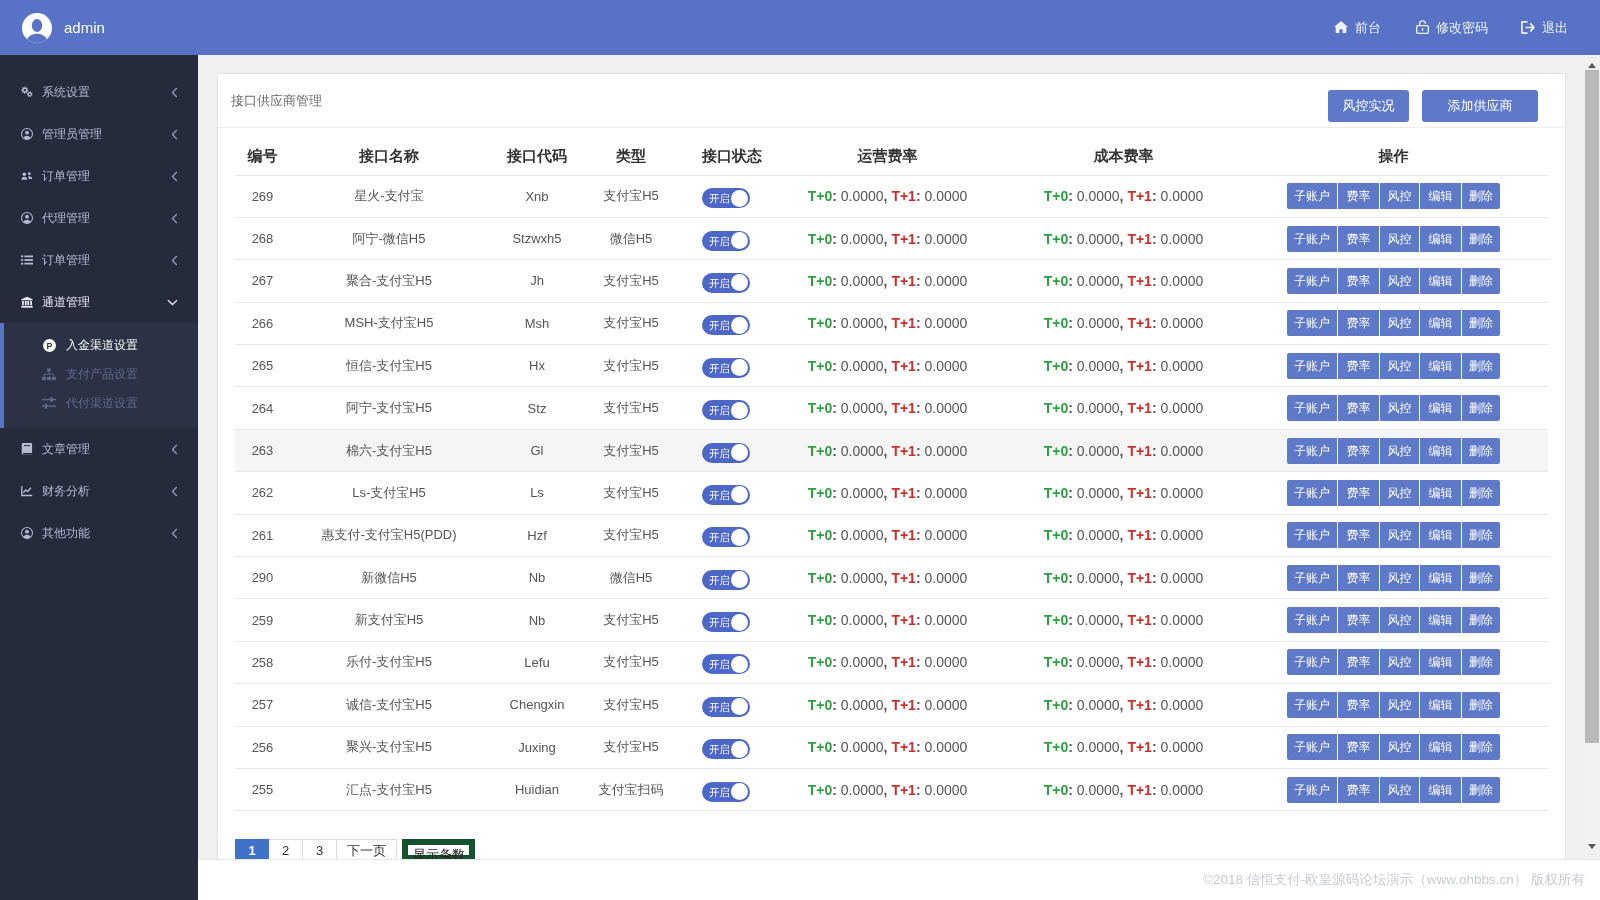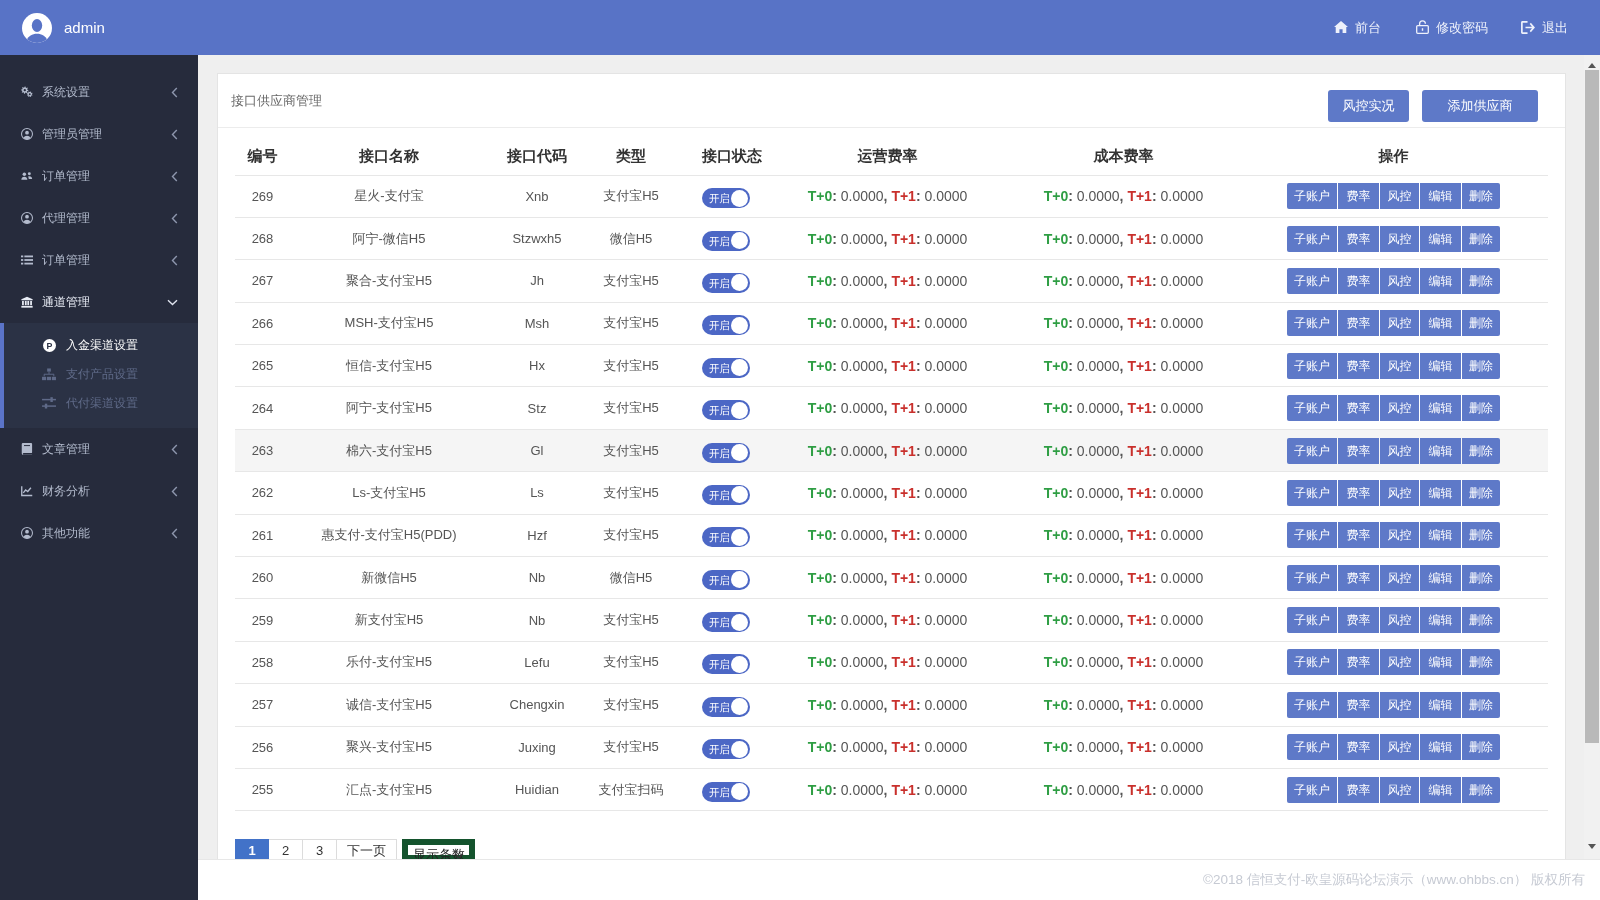--- a/index.html
+++ b/index.html
@@ -367,21 +367,21 @@
             <td>261</td>
             <td>惠支付-支付宝H5(PDD)</td>
             <td>Hzf</td>
             <td>支付宝H5</td>
             <td><span class="sw" style="margin-right:12px;"><span>开启</span><i></i></span></td>
             <td><span style="font-size:14px" class="feewrap"><span class="tg">T+0</span><b>:</b> 0.0000<b>,</b> <span class="tr">T+1</span><b>:</b> 0.0000</span></td>
             <td><span style="font-size:14px" class="feewrap"><span class="tg">T+0</span><b>:</b> 0.0000<b>,</b> <span class="tr">T+1</span><b>:</b> 0.0000</span></td>
             <td style="padding-right:21px;"><span class="ab" style="width:50px;border-radius:2px 0 0 2px;">子账户</span><span class="ab" style="width:41px;margin-left:1px;">费率</span><span class="ab" style="width:39px;margin-left:1px;">风控</span><span class="ab" style="width:41px;margin-left:1px;">编辑</span><span class="ab" style="width:38px;margin-left:1px;border-radius:0 2px 2px 0;">删除</span></td>
           </tr>
           <tr>
-            <td>260</td>
+            <td>290</td>
             <td>新微信H5</td>
             <td>Nb</td>
             <td>微信H5</td>
             <td><span class="sw" style="margin-right:12px;"><span>开启</span><i></i></span></td>
             <td><span style="font-size:14px" class="feewrap"><span class="tg">T+0</span><b>:</b> 0.0000<b>,</b> <span class="tr">T+1</span><b>:</b> 0.0000</span></td>
             <td><span style="font-size:14px" class="feewrap"><span class="tg">T+0</span><b>:</b> 0.0000<b>,</b> <span class="tr">T+1</span><b>:</b> 0.0000</span></td>
             <td style="padding-right:21px;"><span class="ab" style="width:50px;border-radius:2px 0 0 2px;">子账户</span><span class="ab" style="width:41px;margin-left:1px;">费率</span><span class="ab" style="width:39px;margin-left:1px;">风控</span><span class="ab" style="width:41px;margin-left:1px;">编辑</span><span class="ab" style="width:38px;margin-left:1px;border-radius:0 2px 2px 0;">删除</span></td>
           </tr>
           <tr>
             <td>259</td>

